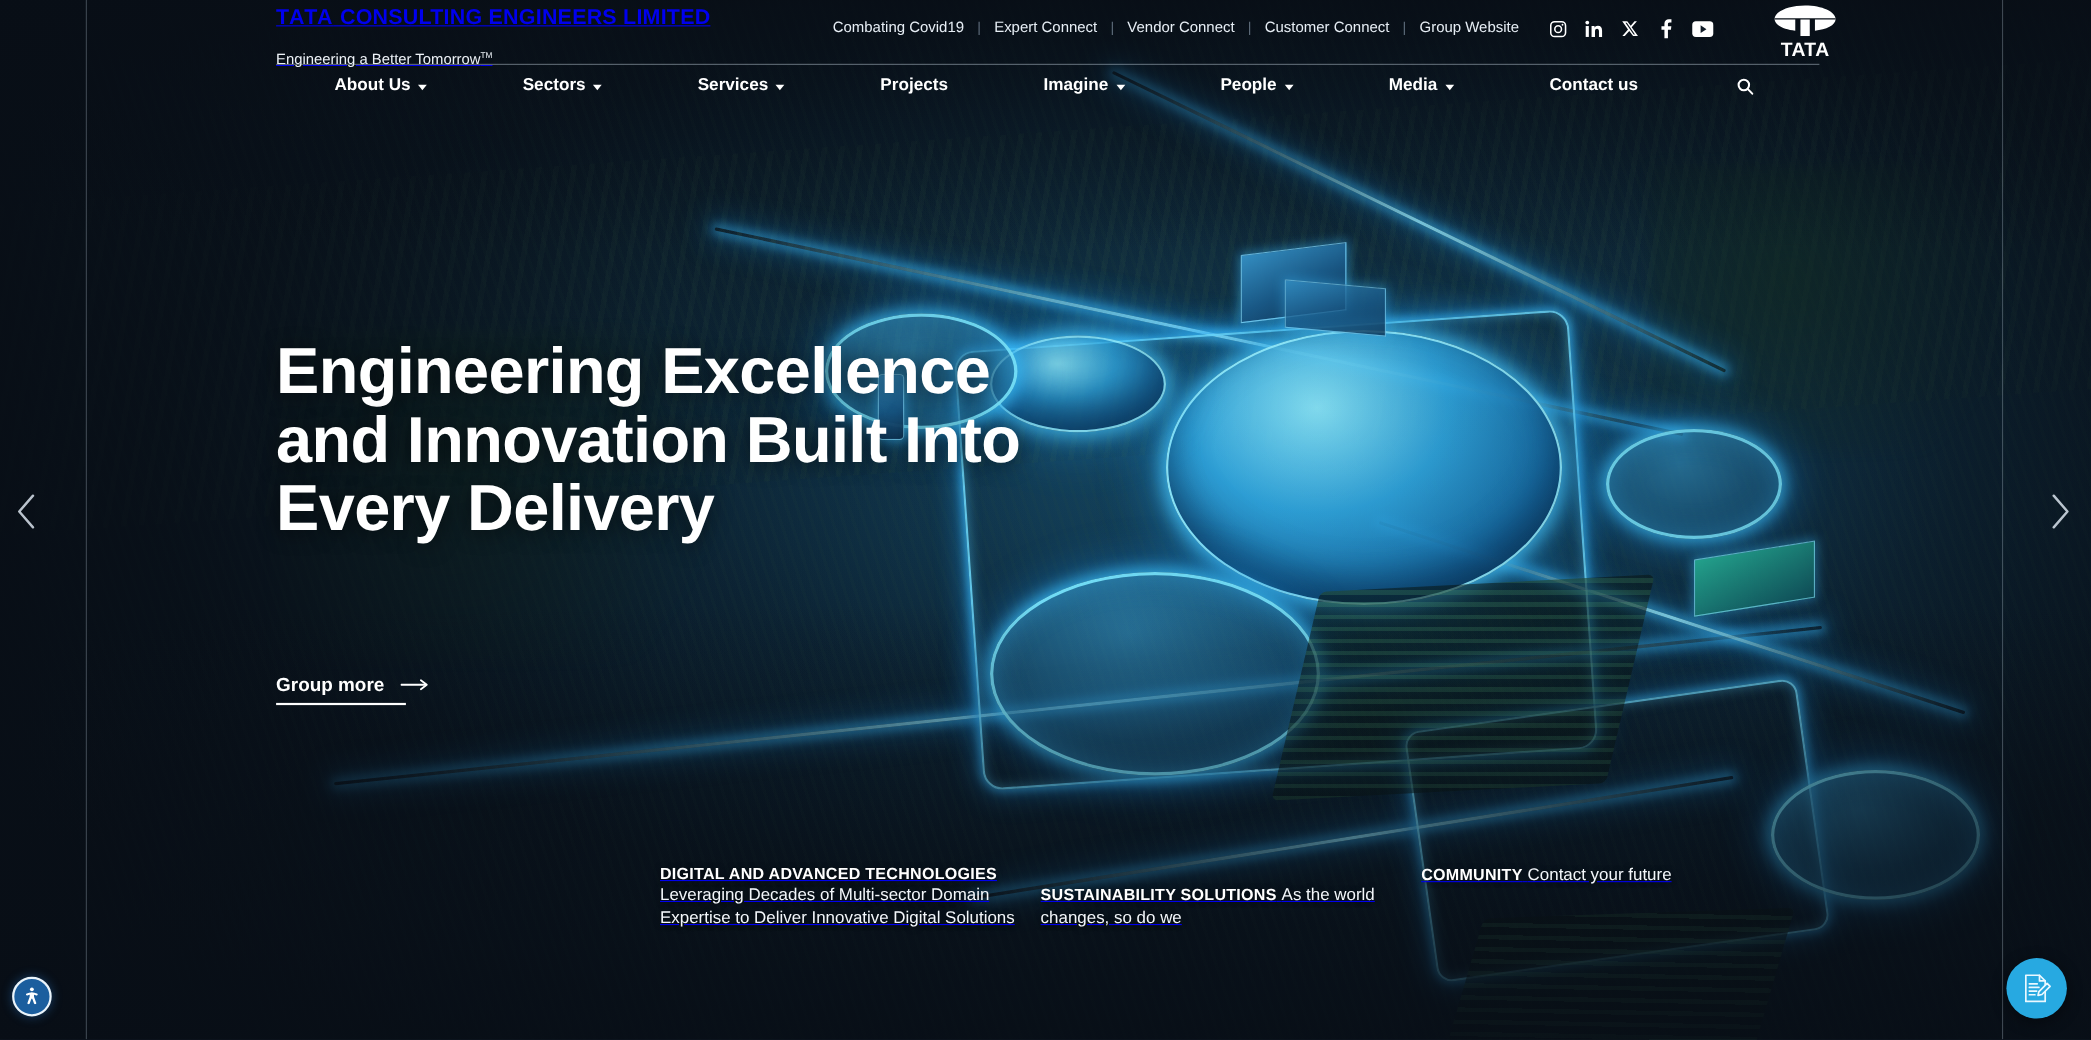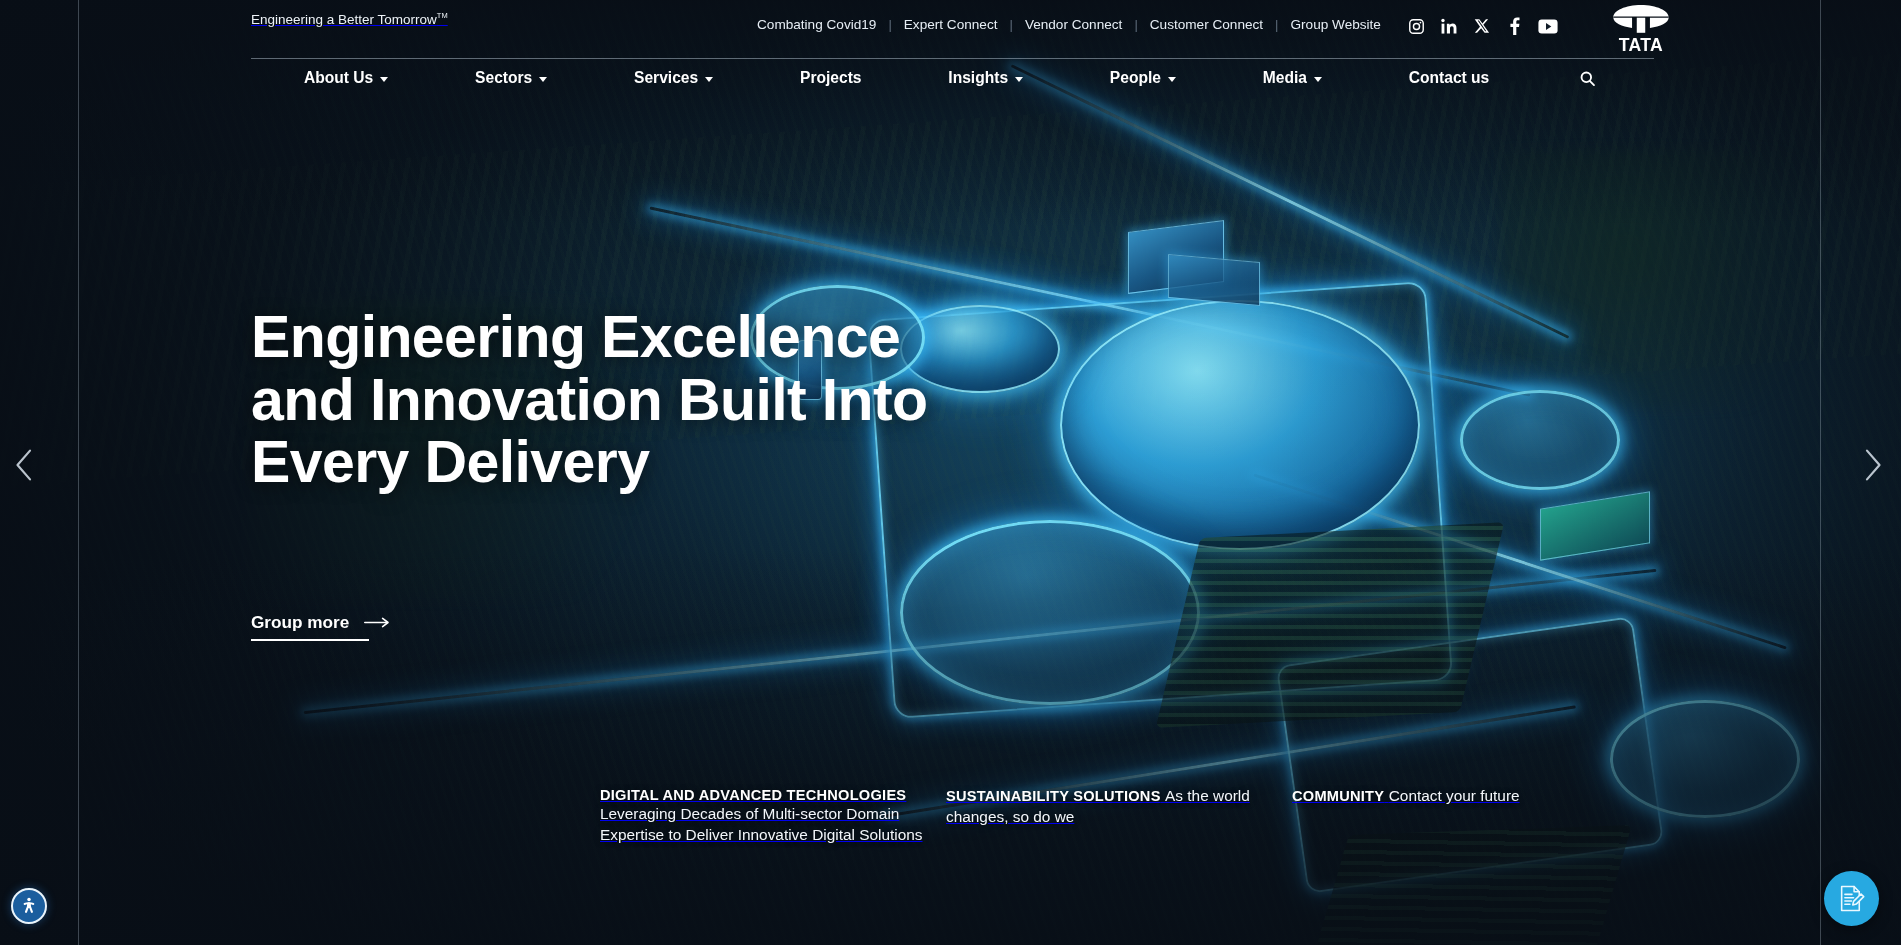--- a/index.html
+++ b/index.html
@@ -89,21 +89,21 @@
       linear-gradient(180deg, rgba(8,14,22,0.92) 0%, rgba(8,14,22,0.40) 11%, rgba(8,14,22,0.0) 24%, rgba(8,14,22,0.0) 58%, rgba(8,14,22,0.55) 84%, rgba(8,14,22,0.88) 100%),
       linear-gradient(90deg, rgba(8,14,22,0.95) 0%, rgba(8,14,22,0.72) 12%, rgba(8,14,22,0.18) 32%, rgba(8,14,22,0.0) 50%, rgba(8,14,22,0.12) 86%, rgba(8,14,22,0.55) 100%);
   }
 
   
   #header { position:absolute; left:0; top:0; width:1901px; z-index:40; }
   .brandrow { position:relative; height:57px; }
   .brand { position:absolute; left:251px; top:7px; line-height:1; }
   .brand .l1 { font-size:19.5px; font-weight:700; letter-spacing:.2px; white-space:nowrap; }
   .brand .l1 .tata { letter-spacing:1.2px; }
-  .brand .l2 { font-size:13.5px; font-weight:400; margin-top:5px; color:#eef3f8; white-space:nowrap; }
+  .brand .l2 { font-size:13.5px; font-weight:400; margin-top:20px; color:#eef3f8; white-space:nowrap; }
   .brand .l2 sup { font-size:7.5px; vertical-align:super; }
 
   .utilnav { position:absolute; left:745px; top:17px; display:flex; align-items:center; gap:0; }
   .utilnav a { color:#e7eef5; font-size:13.6px; text-decoration:none; white-space:nowrap; padding:0 12px;text-align:center; }
   .usep { color:#5d6b7a; font-size:13px; }
 
   .socials { position:absolute; left:1406px; top:16px; display:flex; align-items:center; gap:13px; }
   .socials a { display:inline-flex; align-items:center; justify-content:center; width:20px; height:20px; color:#fff; }
   .socials svg { display:block; }
 
@@ -162,21 +162,21 @@
     margin-top:25px; font-size:14.6px; font-weight:700; letter-spacing:.25px;
     text-transform:uppercase; color:#ffffff; white-space:nowrap;
     text-shadow:0 1px 6px rgba(0,0,0,0.5);
   }
   .card .cdesc {
     margin-top:16px; font-size:15.4px; font-weight:400; line-height:1.35; color:#f3f7fb; width:320px;
     text-shadow:0 1px 6px rgba(0,0,0,0.5);
   }
   .card.c1 { left:251px; }
   .card.c2 { left:600px; }
-  .card.c3 { left:946px; }
+  .card.c3 { left:946px;margin-top:18px; }
   .card.c4 { left:1292px; }
 
   
   #accessibility-widget {
     position:absolute; left:11px; top:888px; width:36px; height:36px; border-radius:50%;
     background:#1b5e9e; border:2px solid #eaf4fb;
     display:flex; align-items:center; justify-content:center; cursor:pointer; z-index:70;
     box-shadow:0 0 10px rgba(40,120,200,0.45);
   }
   #enquiry-widget {
@@ -224,20 +224,21 @@
   </div>
 
   <div class="rail left"></div>
   <div class="rail right"></div>
 
   <header id="header">
 
     <div class="brandrow">
 
       <a class="brand" href="#">
+        <div class="l1"><span class="tata">TATA</span><span> CONSULTING ENGINEERS LIMITED</span></div>
         <div class="l2"><span>Engineering a Better Tomorrow</span><sup>TM</sup></div>
       </a>
 
       <nav class="utilnav">
         <a href="#">Combating Covid19</a>
         <span class="usep">|</span>
         <a href="#">Expert Connect</a>
         <span class="usep">|</span>
         <a href="#">Vendor Connect</a>
         <span class="usep">|</span>
@@ -306,21 +307,21 @@
         <a class="navitem" href="#">
             <span>Services</span>
             <i class="caret"></i>
           </a>
         <span class="nav-spacer"></span>
         <a class="navitem" href="#">
             <span>Projects</span>
           </a>
         <span class="nav-spacer"></span>
         <a class="navitem" href="#">
-            <span>Insights</span>
+            <span>Imagine</span>
             <i class="caret"></i>
           </a>
         <span class="nav-spacer"></span>
         <a class="navitem" href="#">
             <span>People</span>
             <i class="caret"></i>
           </a>
         <span class="nav-spacer"></span>
         <a class="navitem" href="#">
             <span>Media</span>

